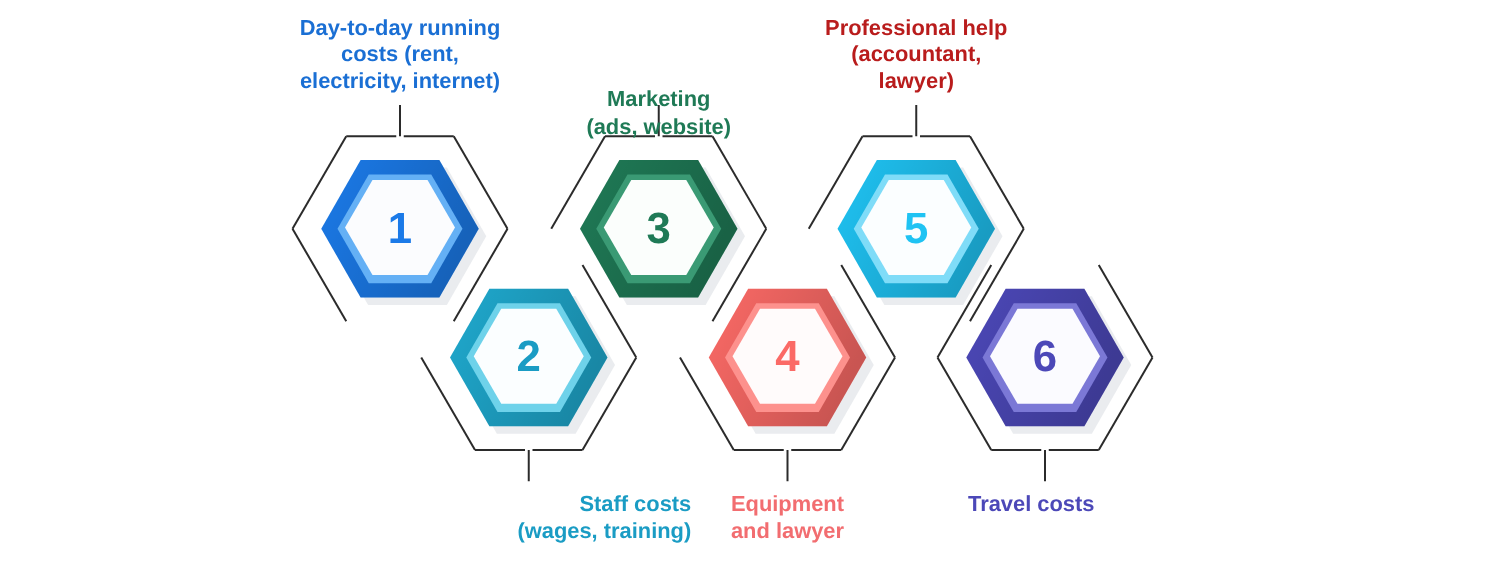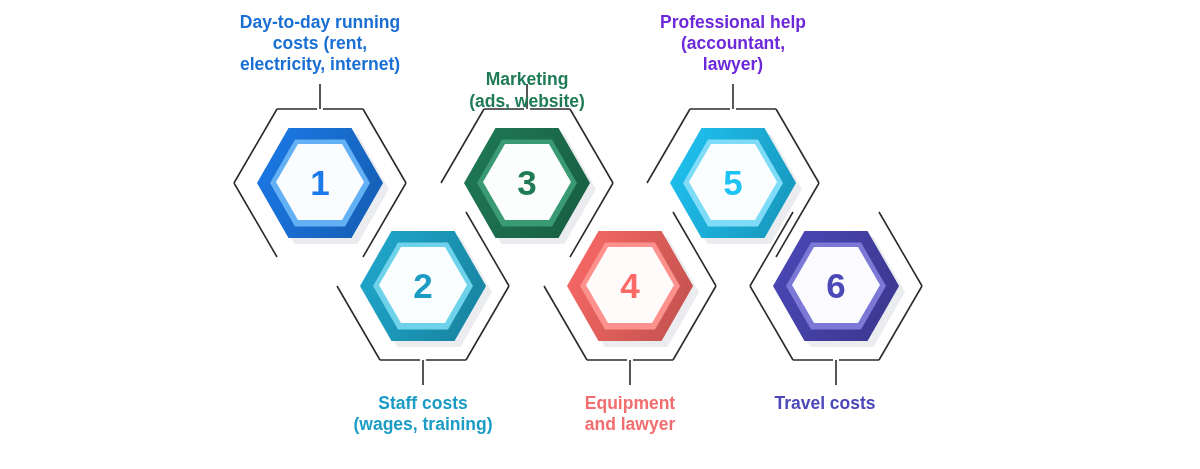--- a/index.html
+++ b/index.html
@@ -211,25 +211,25 @@
           <polygon points="-44.00,-1.00 -22.00,-39.00 22.00,-39.00 44.00,-1.00 22.00,37.00 -22.00,37.00" fill="#fbfbff"></polygon>
         </svg>
         <div class="hex-num" style="left: -60px; top: -18px; color: rgb(76, 72, 184);">6</div>
       </div>
     </div>
 
   <div class="layer" id="labels">
       <div class="lbl" style="color: rgb(26, 111, 212); width: 260px; left: 190px; top: 11.8px;">Day-to-day running
 costs (rent,
 electricity, internet)</div>
-      <div class="lbl" style="color: rgb(26, 156, 196); width: 260px; left: 293px; top: 393px;">Staff costs
+      <div class="lbl" style="color: rgb(26, 156, 196); width: 260px; left: 293px; top: 393px; text-align: right;">Staff costs
 (wages, training)</div>
       <div class="lbl" style="color: rgb(31, 122, 86); width: 260px; left: 397px; top: 33.2px; margin-top: 36px;">Marketing
 (ads, website)</div>
       <div class="lbl" style="color: rgb(242, 109, 112); width: 260px; left: 500px; top: 393px;">Equipment
 and lawyer</div>
-      <div class="lbl" style="color: #6d28d9; width: 260px; left: 603px; top: 11.8px;">Professional help
+      <div class="lbl" style="color: #b91c1c; width: 260px; left: 603px; top: 11.8px;">Professional help
 (accountant,
 lawyer)</div>
       <div class="lbl" style="color: rgb(76, 72, 184); width: 260px; left: 695px; top: 393px;">Travel costs</div>
     </div>
 
 </div>
 
 </body></html>

